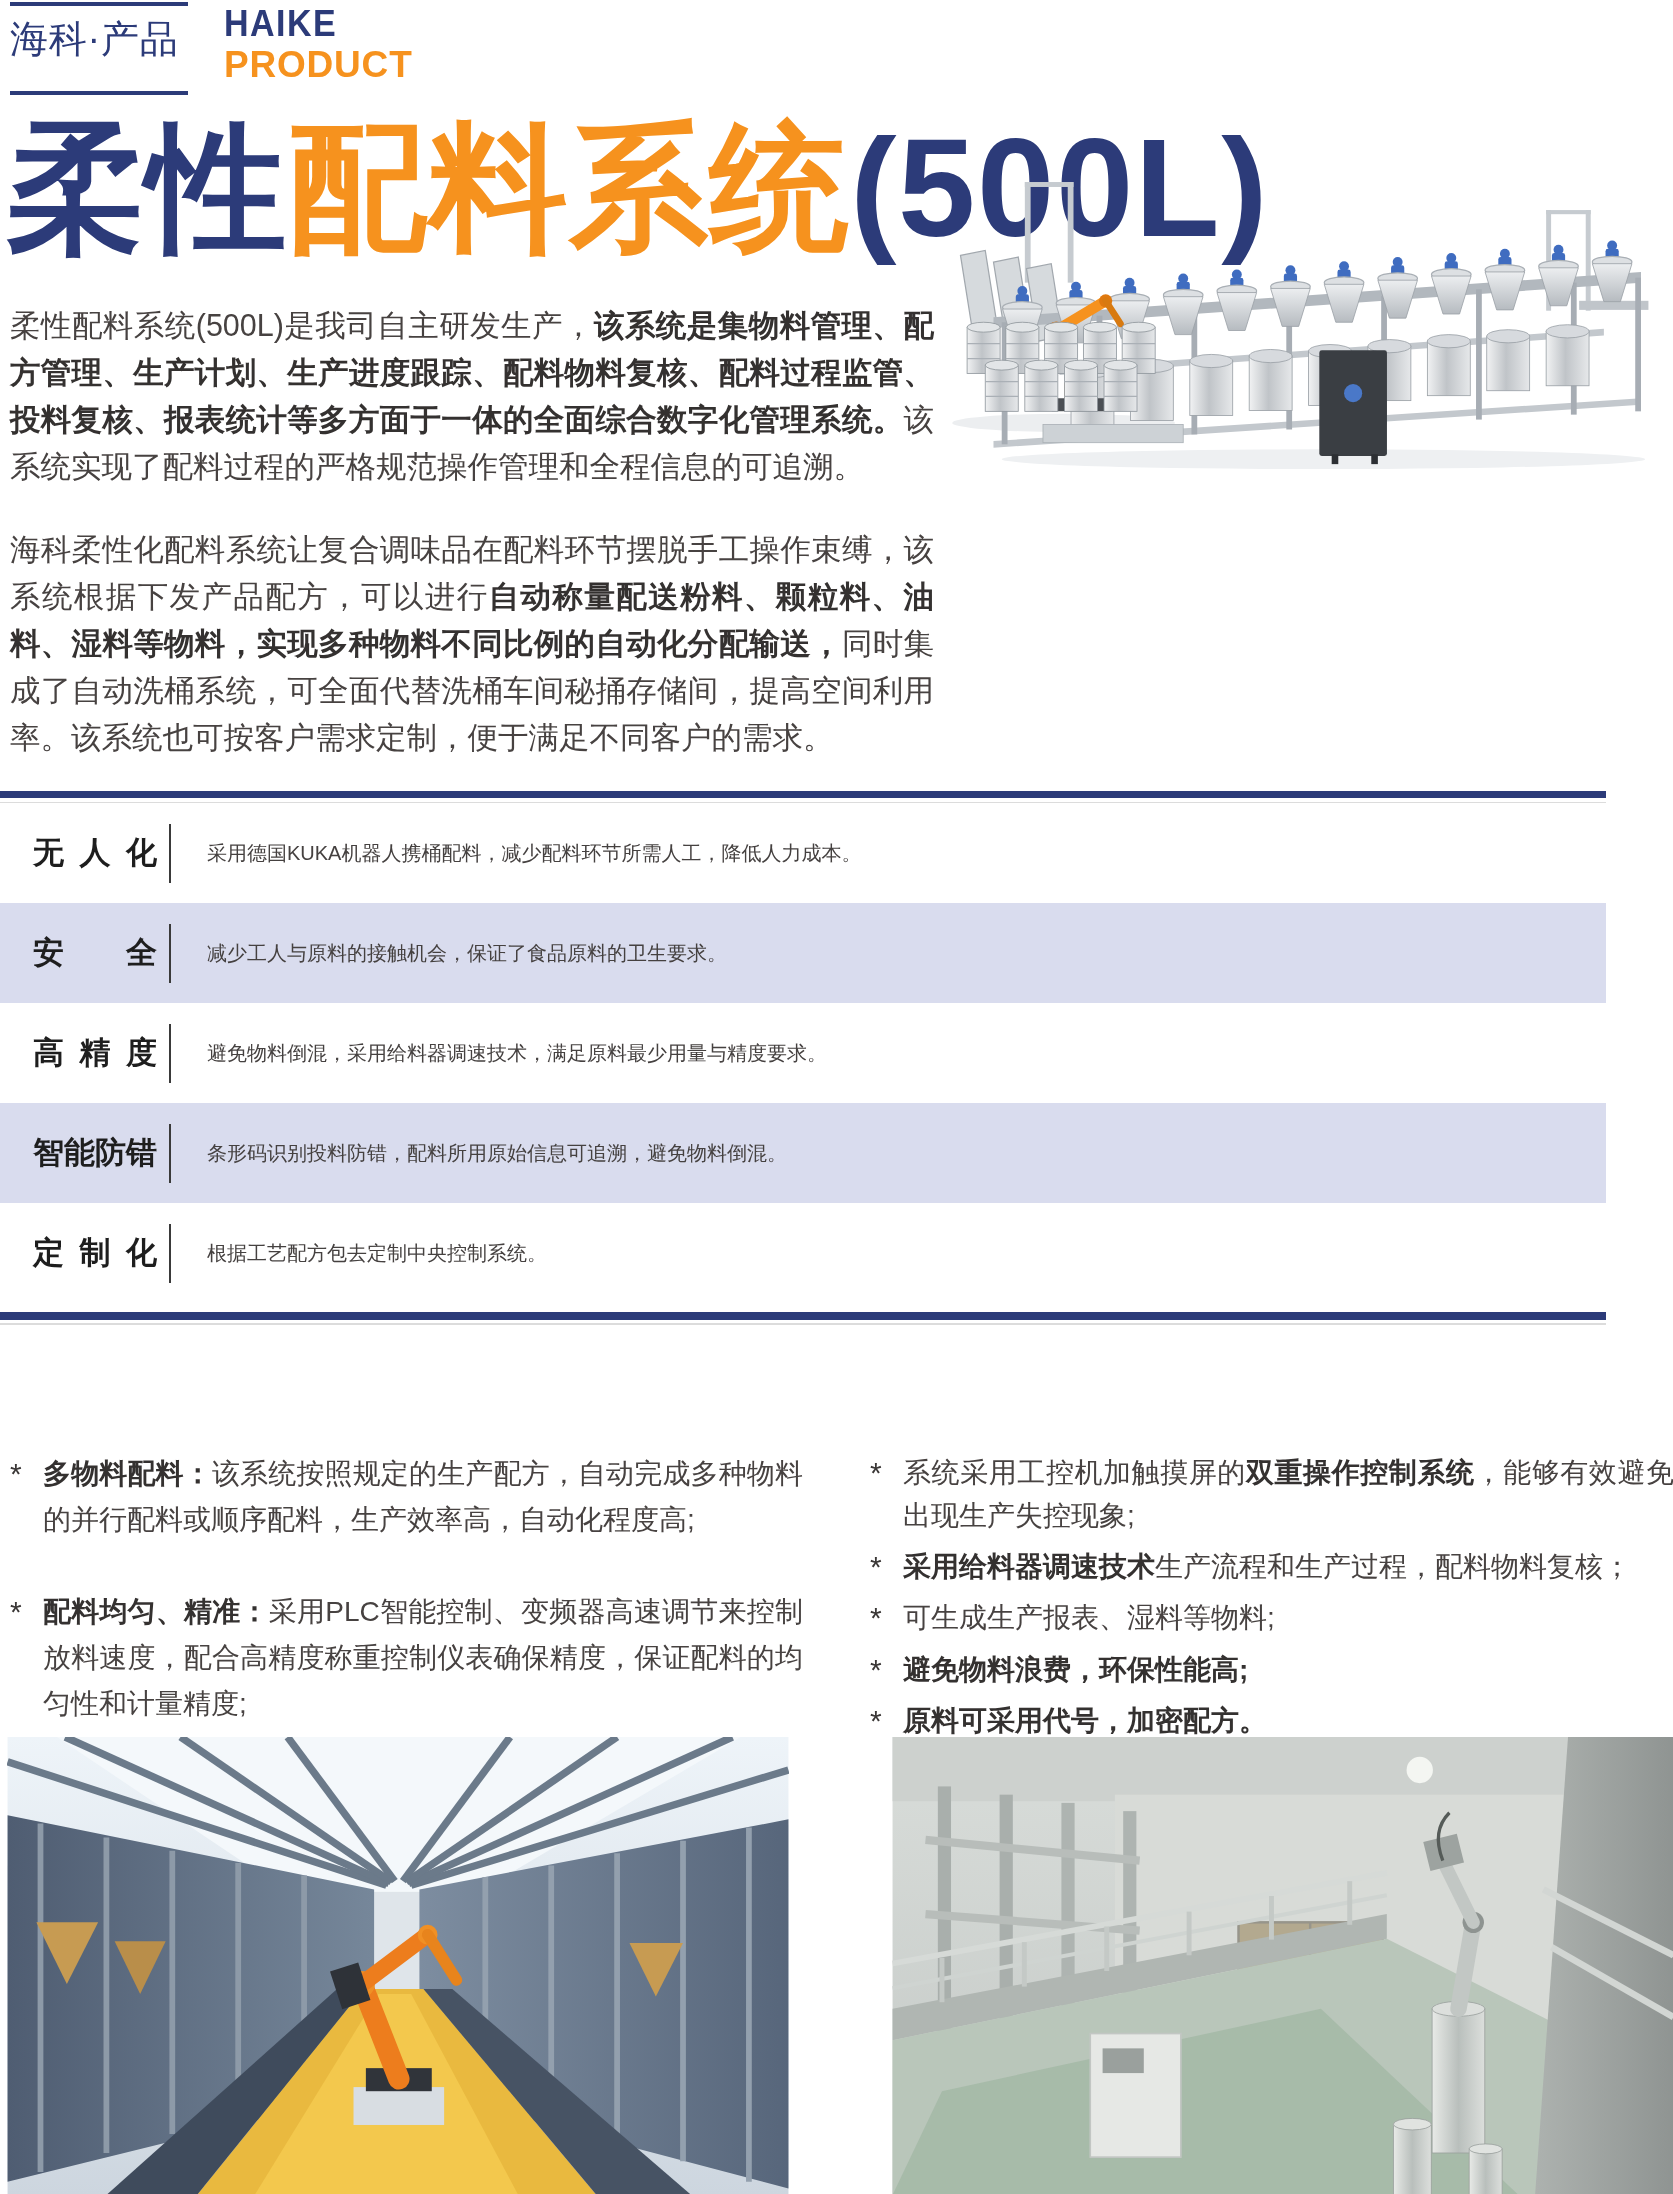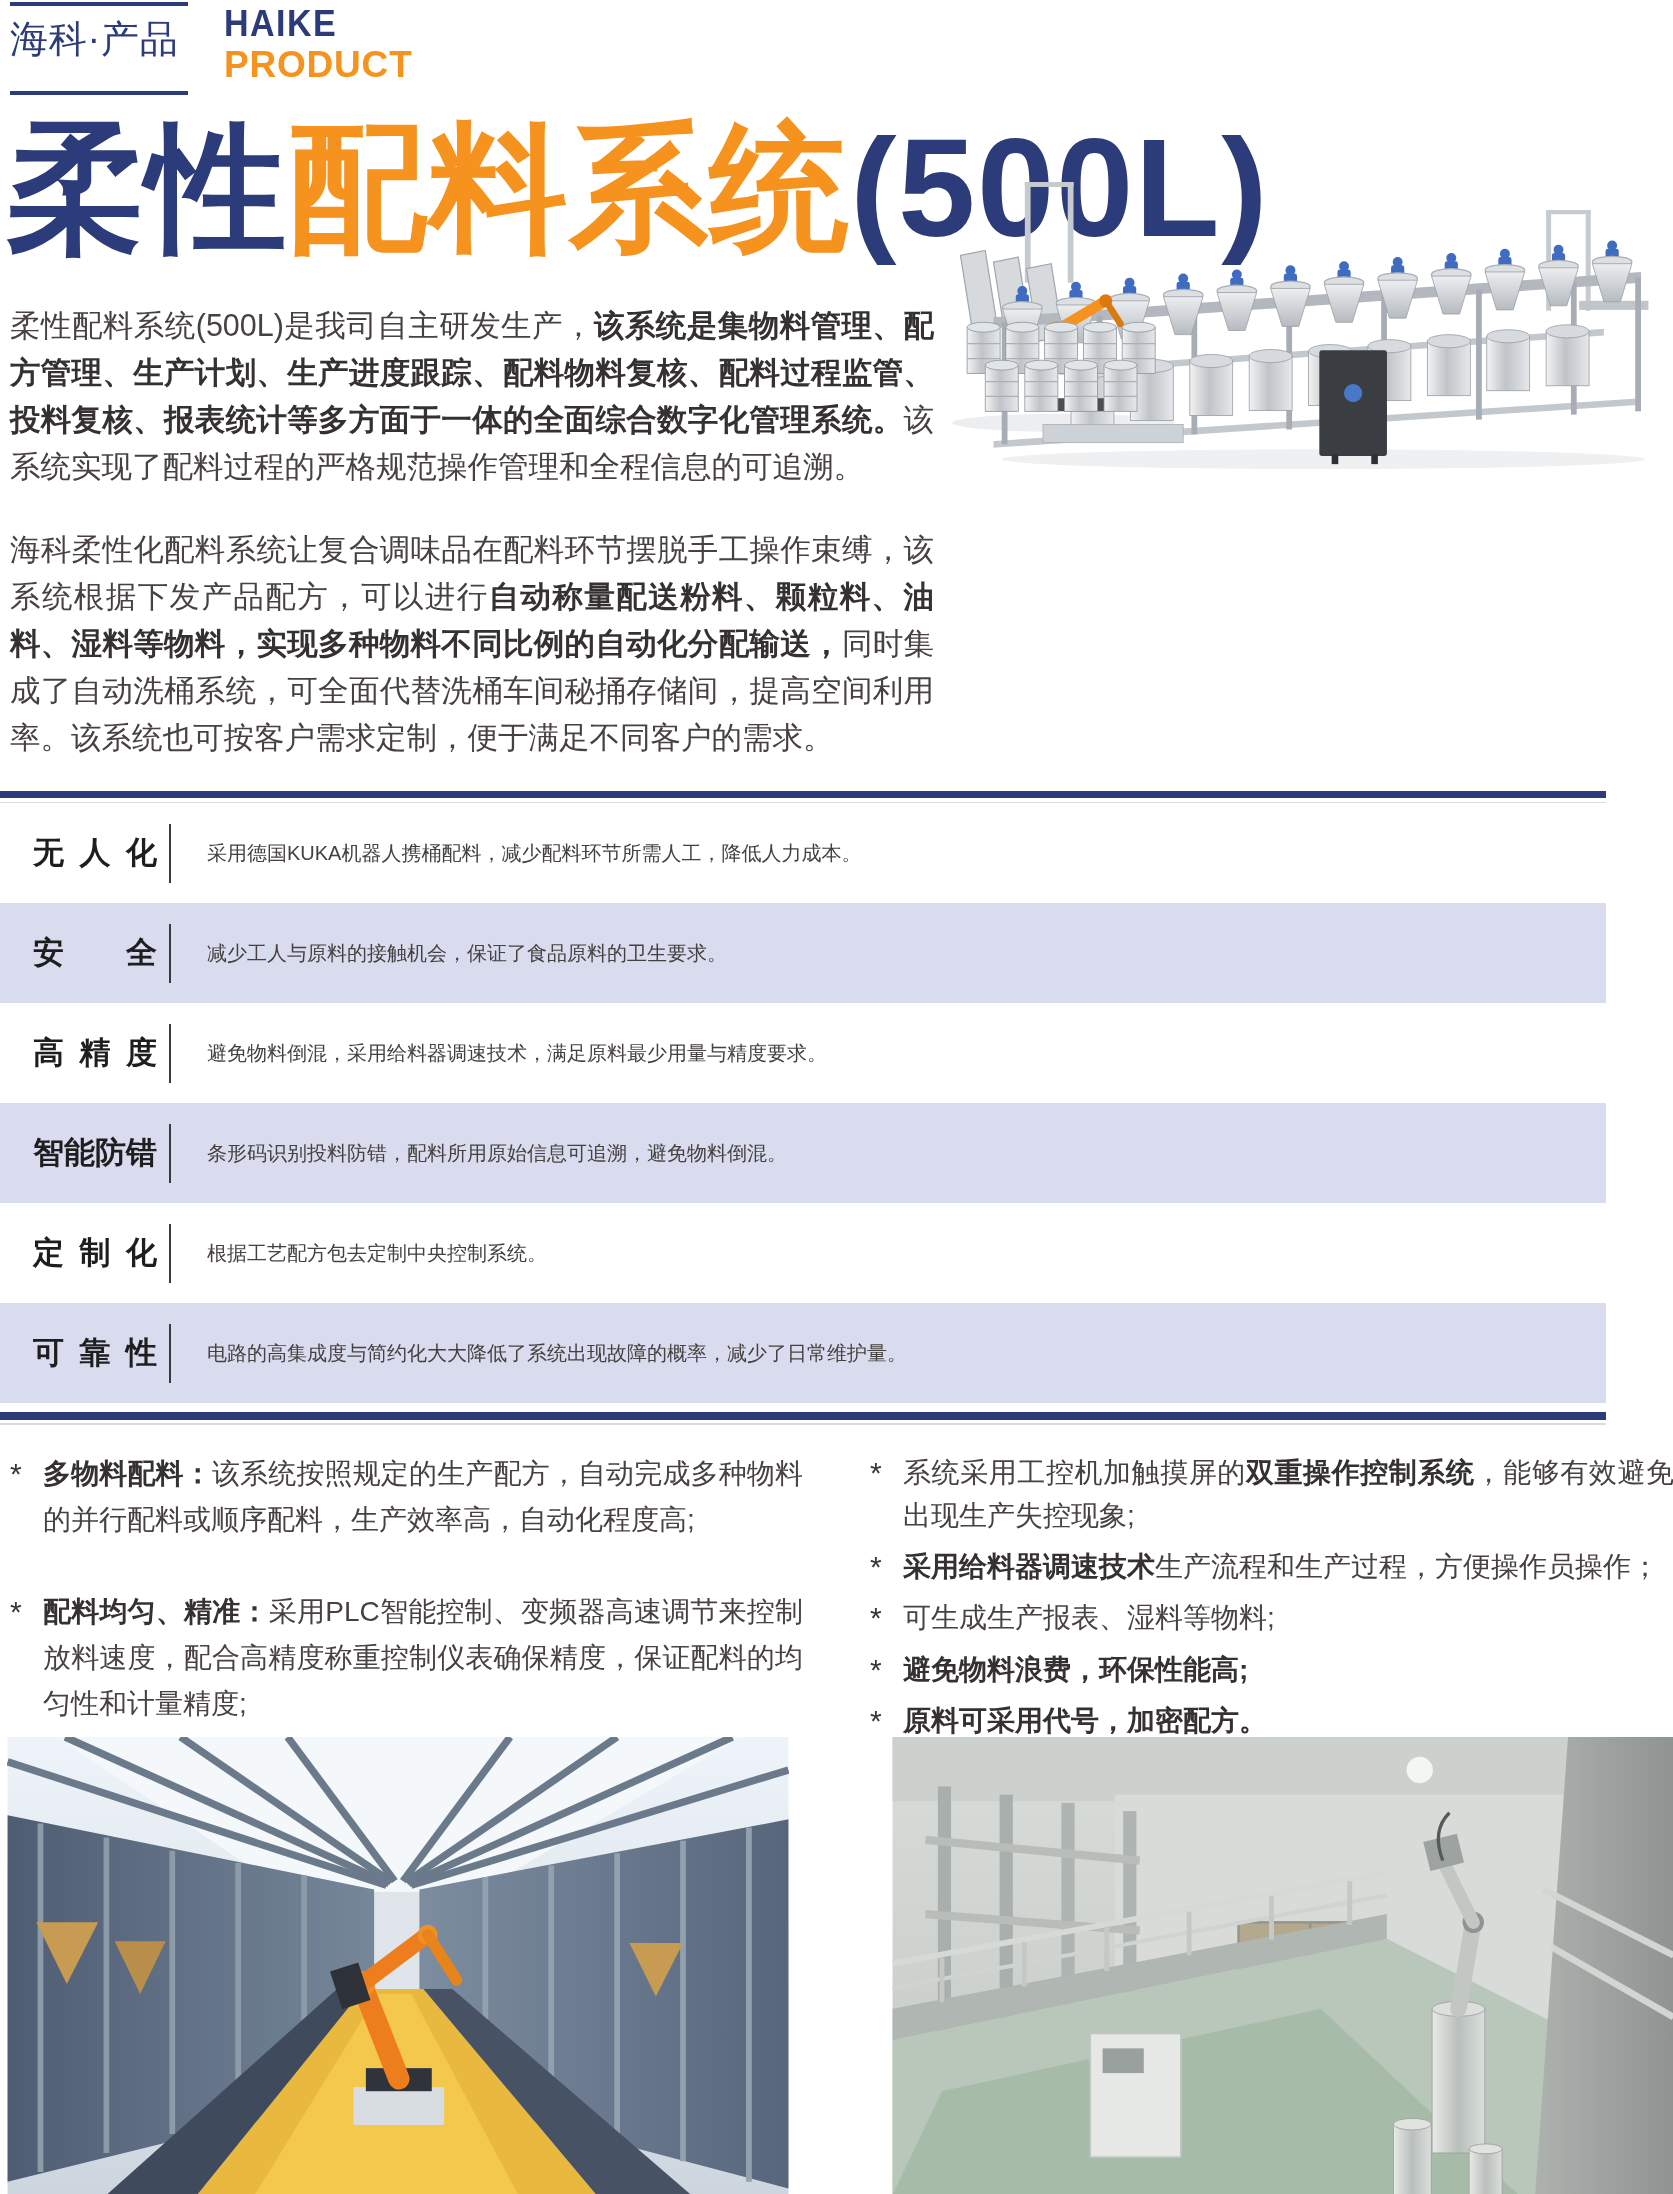--- a/index.html
+++ b/index.html
@@ -227,25 +227,20 @@
         <div class="feat-row alt">
           <div class="feat-label">智能防错</div>
           <div class="feat-divider"></div>
           <div class="feat-desc">条形码识别投料防错，配料所用原始信息可追溯，避免物料倒混。</div>
         </div>
         <div class="feat-row">
           <div class="feat-label">定 制 化</div>
           <div class="feat-divider"></div>
           <div class="feat-desc">根据工艺配方包去定制中央控制系统。</div>
         </div>
-        <div class="feat-row alt">
-          <div class="feat-label">可 靠 性</div>
-          <div class="feat-divider"></div>
-          <div class="feat-desc">电路的高集成度与简约化大大降低了系统出现故障的概率，减少了日常维护量。</div>
-        </div>
       </div>
     <div class="rule bottom-rule"></div>
     <div class="rule-shadow"></div>
   </div>
 
   <div class="bullets col-left">
       <div class="bullet">
         <span class="marker">*</span>
         <div class="bullet-text"><span class="b">多物料配料：</span><span>该系统按照规定的生产配方，自动完成多种物料的并行配料或顺序配料，生产效率高，自动化程度高;</span></div>
       </div>
@@ -254,21 +249,21 @@
         <div class="bullet-text"><span class="b">配料均匀、精准：</span><span>采用PLC智能控制、变频器高速调节来控制放料速度，配合高精度称重控制仪表确保精度，保证配料的均匀性和计量精度;</span></div>
       </div>
     </div>
   <div class="bullets col-right">
       <div class="bullet">
         <span class="marker">*</span>
         <div class="bullet-text"><span>系统采用工控机加触摸屏的</span><span class="b">双重操作控制系统</span><span>，能够有效避免出现生产失控现象;</span></div>
       </div>
       <div class="bullet">
         <span class="marker">*</span>
-        <div class="bullet-text"><span class="b">采用给料器调速技术</span><span>生产流程和生产过程，方便操作员操作；</span></div>
+        <div class="bullet-text"><span class="b">采用给料器调速技术</span><span>生产流程和生产过程，配料物料复核；</span></div>
       </div>
       <div class="bullet">
         <span class="marker">*</span>
         <div class="bullet-text"><span>可生成生产报表、湿料等物料;</span></div>
       </div>
       <div class="bullet">
         <span class="marker">*</span>
         <div class="bullet-text"><span class="b">避免物料浪费，环保性能高;</span></div>
       </div>
       <div class="bullet">

